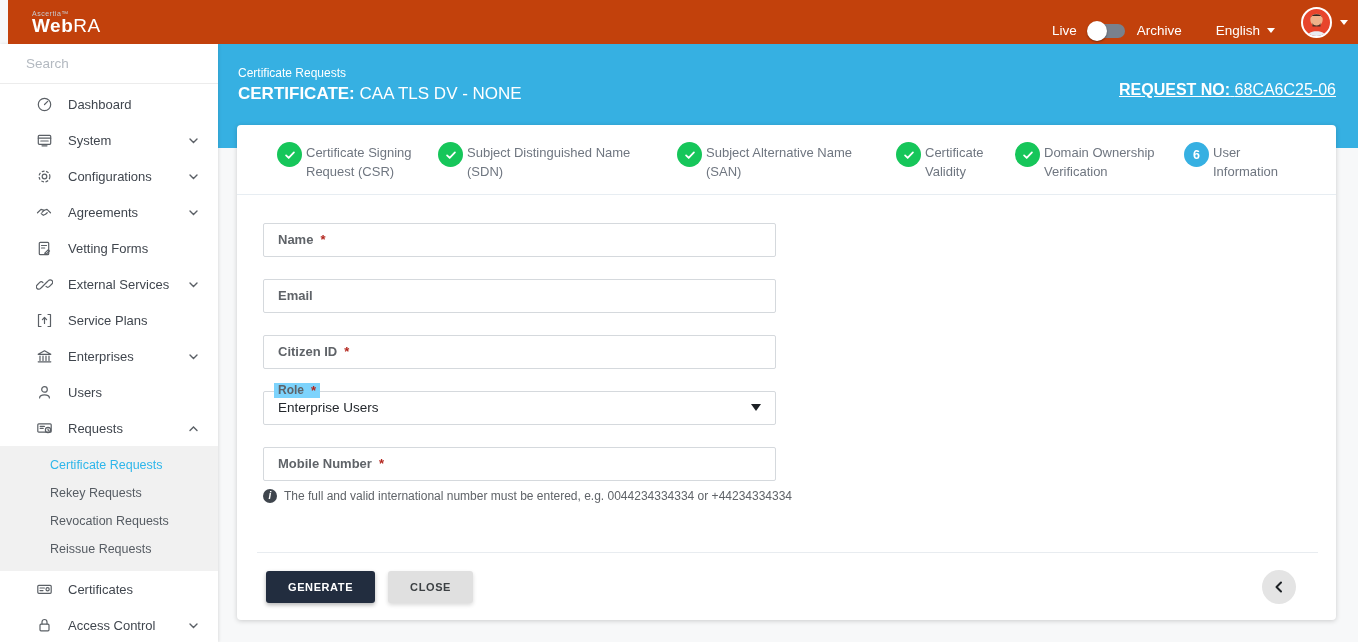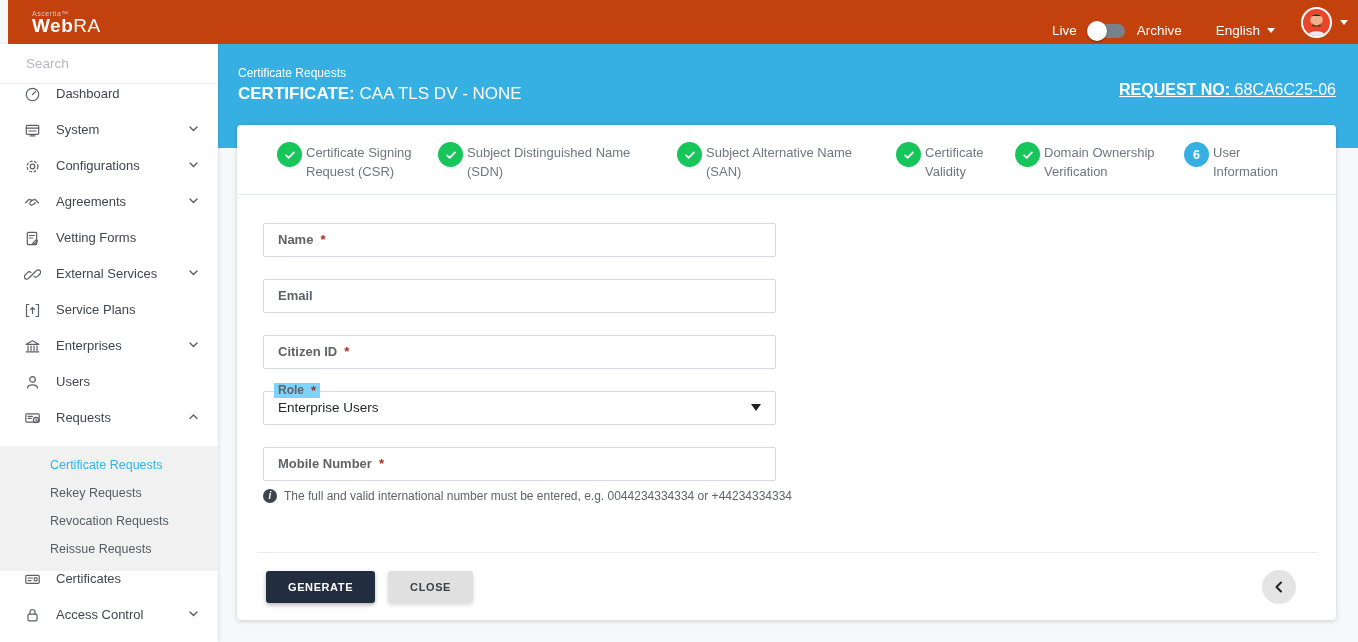--- a/index.html
+++ b/index.html
@@ -35,22 +35,22 @@
 
   
   .sidebar { position:absolute; top:44px; left:0; bottom:0; width:218px;
     background:#fff; z-index:30; box-shadow:1px 0 3px rgba(0,0,0,.10); }
   .search-row { height:40px; display:flex; align-items:center;
     padding:0 18px 0 24px; border-bottom:1px solid #ececec; }
   .search-input { flex:1; border:none; outline:none; font-size:13.5px;
     color:#444; font-family:"Liberation Sans",sans-serif; background:transparent; }
   .search-input::placeholder { color:#b3b9c0; }
   .menu { padding-top:2px; }
-  .menu-item { height:36px; display:flex; align-items:flex-start;
-    padding:0 18px 0 24px; gap:15px; font-size:13px; color:#40464e; cursor:pointer; }
+  .menu-item { height:36px; display:flex; align-items:center;
+    padding:0 18px 0 36px; gap:15px; font-size:13px; color:#40464e; cursor:pointer; }
   .menu-item .chev { margin-left:auto; }
   .submenu { background:#f1f1f1; padding:5px 0 8px; }
   .submenu-item { height:28px; display:flex; align-items:center;
     padding-left:50px; font-size:12.5px; color:#565c63; cursor:pointer; }
   .submenu-item.active { color:#2eb6ea; }
 
   
   .main { position:absolute; top:44px; left:218px; right:0; bottom:0; }
   .blue-band { height:104px; background:#36b0e2; color:#fff;
     padding:22px 22px 0 20px; display:flex; justify-content:space-between; }

